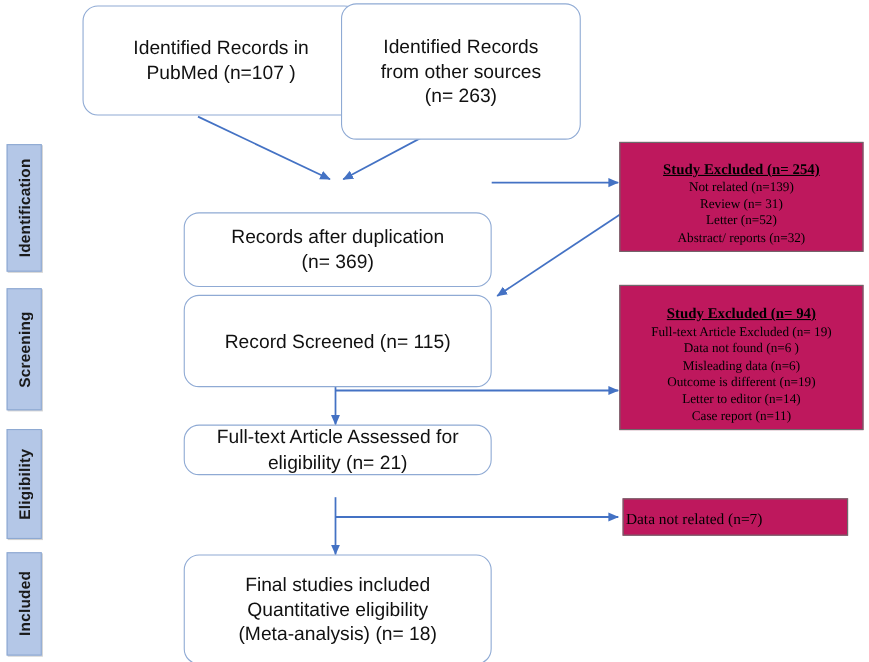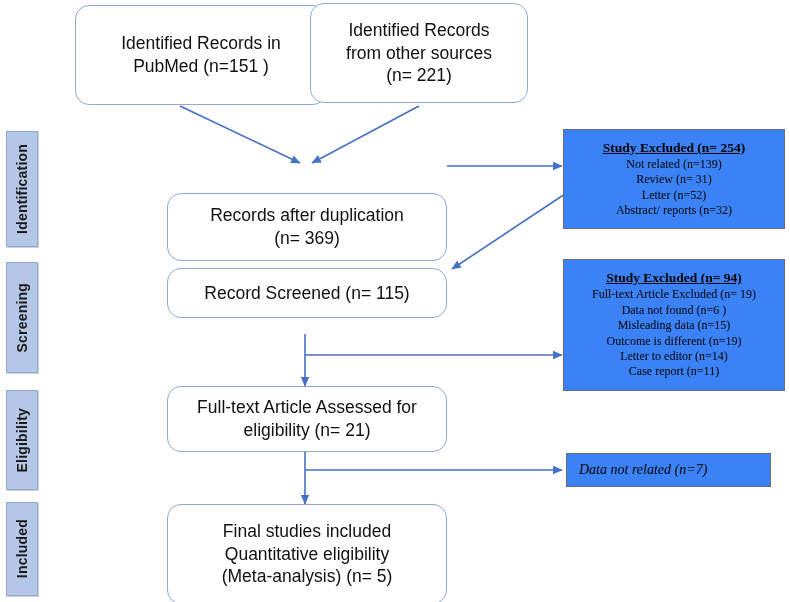--- a/index.html
+++ b/index.html
@@ -52,47 +52,46 @@
     color:#111111;
     font-size:17.5px;
     line-height:1.3;
     padding:4px 8px;
     box-sizing:border-box;
   }
   .node .t{display:block;}
   
   .excl{
     position:absolute;
-    background:#3b82f6;
+    background:#be185d;
     border:1.5px solid #6b6b6b;
     box-sizing:border-box;
     font-family:"Liberation Serif", serif;
     color:#000000;
     text-align:center;
     padding:4px 5px;
     display:flex;
     flex-direction:column;
-    justify-content:center;
+    justify-content:flex-end;
   }
   .excl .hd{
     font-weight:bold;
     text-decoration:underline;
     font-size:13.5px;
     margin-bottom:1px;
     white-space:nowrap;
   }
   .excl .ln{
     font-size:12px;
     line-height:1.28;
     white-space:nowrap;
   }
   .excl.single{
     text-align:left;
-    padding-left:12px;
-    font-style:italic;
+    padding-left:2px;
   }
   .excl.single .ln{font-size:14px;}
 </style>
 </head>
 <body>
 
 <div id="page">
 
   <svg id="wires" viewBox="0 0 790 602">
     <defs>
@@ -126,73 +125,73 @@
   <div class="stage" style="left:6px;  top:390px; width:30px; height:98px;">
     <span>Eligibility</span>
   </div>
   <div class="stage" style="left:6px;  top:502px; width:30px; height:92px;">
     <span>Included</span>
   </div>
 
   <div class="node" style="left:75px; top:5px; width:252px; height:100px;">
     <div>
       <span class="t">Identified Records in</span>
-      <span class="t">PubMed (n=151 )</span>
+      <span class="t">PubMed (n=107 )</span>
     </div>
   </div>
 
-  <div class="node" style="left:310px; top:3px; width:218px; height:100px;">
+  <div class="node" style="left:310px; top:3px; width:218px; height:124px;">
     <div>
       <span class="t">Identified Records</span>
       <span class="t">from other sources</span>
-      <span class="t">(n= 221)</span>
+      <span class="t">(n= 263)</span>
     </div>
   </div>
 
   <div class="node" style="left:167px; top:165px; width:280px; height:68px;margin-top:28px;">
     <div>
       <span class="t">Records after duplication</span>
       <span class="t">(n= 369)</span>
     </div>
   </div>
 
-  <div class="node" style="left:167px; top:268px; width:280px; height:50px;text-align:right;">
+  <div class="node" style="left:167px; top:268px; width:280px; height:84px;text-align:right;">
     <div>
       <span class="t">Record Screened (n= 115)</span>
     </div>
   </div>
 
-  <div class="node" style="left:167px; top:386px; width:280px; height:66px;">
+  <div class="node" style="left:167px; top:386px; width:280px; height:46px;">
     <div>
       <span class="t">Full-text Article Assessed for</span>
       <span class="t">eligibility (n= 21)</span>
     </div>
   </div>
 
   <div class="node" style="left:167px; top:504px; width:280px; height:100px;">
     <div>
       <span class="t">Final studies included</span>
       <span class="t">Quantitative eligibility</span>
-      <span class="t">(Meta-analysis) (n= 5)</span>
+      <span class="t">(Meta-analysis) (n= 18)</span>
     </div>
   </div>
 
   <div class="excl" style="left:563px; top:129px; width:222px; height:100px;">
     <div class="hd">Study Excluded  (n= 254)</div>
     <div class="ln">Not related (n=139)</div>
     <div class="ln">Review  (n= 31)</div>
     <div class="ln">Letter (n=52)</div>
     <div class="ln">Abstract/ reports (n=32)</div>
   </div>
 
   <div class="excl" style="left:563px; top:259px; width:222px; height:132px;">
     <div class="hd">Study Excluded  (n= 94)</div>
     <div class="ln">Full-text  Article  Excluded  (n= 19)</div>
     <div class="ln">Data not found (n=6 )</div>
-    <div class="ln">Misleading  data (n=15)</div>
+    <div class="ln">Misleading  data (n=6)</div>
     <div class="ln">Outcome  is different  (n=19)</div>
     <div class="ln">Letter to editor (n=14)</div>
     <div class="ln">Case report (n=11)</div>
   </div>
 
   <div class="excl single" style="left:566px; top:453px; width:205px; height:34px;">
     <div class="ln">Data not related  (n=7)</div>
   </div>
 
 </div>

